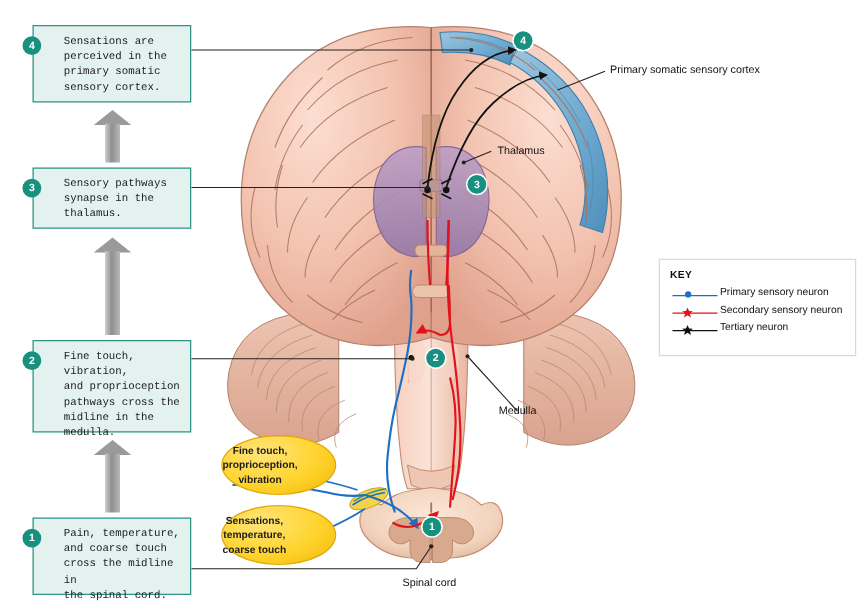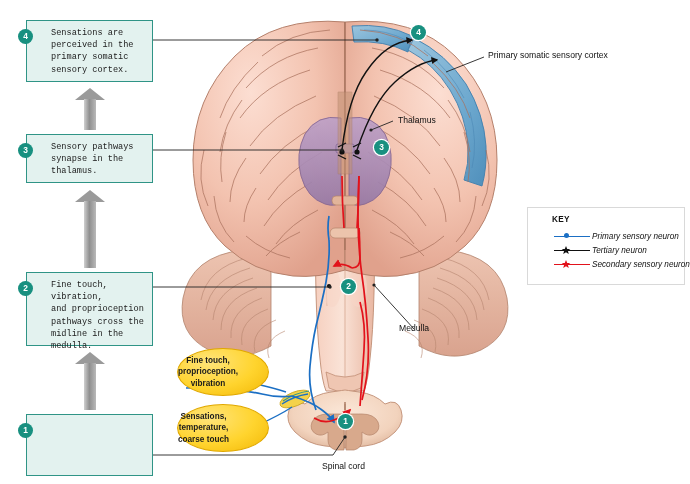--- a/index.html
+++ b/index.html
@@ -48,24 +48,24 @@
     border-right:15px solid transparent;
     border-bottom:12px solid #9a9a9a;
   }
 
   
   #key-panel{
     position:absolute;left:527px;top:207px;width:158px;height:78px;
     background:#ffffff;
     border:1px solid #d9d9d9;
     box-sizing:border-box;
-    padding:7px 24px;
+    padding:7px 8px;
   }
   #key-title{font-size:8.2px;font-weight:bold;color:#111;letter-spacing:.3px;margin-bottom:5px;}
-  .key-row{display:flex;align-items:center;height:14px;font-style:italic;}
+  .key-row{display:flex;align-items:flex-start;height:14px;}
   .key-sym{width:40px;height:14px;position:relative;flex:0 0 40px;}
   .key-label{font-size:8.2px;color:#111;white-space:nowrap;}
   .key-line{position:absolute;left:2px;top:6.5px;width:36px;height:1.6px;}
   .key-dot{position:absolute;width:5px;height:5px;border-radius:50%;left:12px;top:4px;}
   .key-star{position:absolute;left:9px;top:3px;width:10px;height:9px;}
 
   
   .callout{
     position:absolute;
     background:radial-gradient(ellipse at 35% 28%, #ffe47a 0%, #ffd42e 55%, #f2b705 100%);
@@ -342,20 +342,24 @@
     <div class="step-badge">2</div>
     <span class="step-text">Fine touch, vibration,
 and proprioception
 pathways cross the
 midline in the
 medulla.</span>
   </div>
 
   <div class="step-box" style="left:26px;top:414px;width:127px;height:62px;">
     <div class="step-badge">1</div>
+    <span class="step-text">Pain, temperature,
+and coarse touch
+cross the midline in
+the spinal cord.</span>
   </div>
 
   <div class="up-arrow" style="left:75px;top:88px;height:42px;">
     <div class="head"></div>
     <div class="shaft" style="height:31px;background:linear-gradient(to right,#cfcfcf,#8f8f8f 45%,#b9b9b9);"></div>
   </div>
   <div class="up-arrow" style="left:75px;top:190px;height:78px;">
     <div class="head"></div>
     <div class="shaft" style="height:67px;background:linear-gradient(to right,#cfcfcf,#8f8f8f 45%,#b9b9b9);"></div>
   </div>
@@ -387,36 +391,36 @@
 
   <div id="key-panel">
     <div id="key-title">KEY</div>
 
     <div class="key-row">
       <div class="key-sym">
         <div class="key-line" style="background:#1b6fc4;"></div>
         <div class="key-dot" style="background:#1b6fc4;"></div>
       </div>
       <div class="key-label">Primary sensory neuron</div>
+    </div>
+
+    <div class="key-row">
+      <div class="key-sym">
+        <div class="key-line" style="background:#e2121b;"></div>
+        <svg class="key-star" viewBox="0 0 10 10">
+          <path d="M5 0 L6.4 3.2 L9.8 3.4 L7.1 5.4 L8.1 8.8 L5 6.9 L1.9 8.8 L2.9 5.4 L0.2 3.4 L3.6 3.2 Z" fill="#e2121b"></path>
+        </svg>
+      </div>
+      <div class="key-label">Secondary sensory neuron</div>
     </div>
 
     <div class="key-row">
       <div class="key-sym">
         <div class="key-line" style="background:#111111;"></div>
         <svg class="key-star" viewBox="0 0 10 10">
           <path d="M5 0 L6.4 3.2 L9.8 3.4 L7.1 5.4 L8.1 8.8 L5 6.9 L1.9 8.8 L2.9 5.4 L0.2 3.4 L3.6 3.2 Z" fill="#111111"></path>
         </svg>
       </div>
       <div class="key-label">Tertiary neuron</div>
     </div>
-
-    <div class="key-row">
-      <div class="key-sym">
-        <div class="key-line" style="background:#e2121b;"></div>
-        <svg class="key-star" viewBox="0 0 10 10">
-          <path d="M5 0 L6.4 3.2 L9.8 3.4 L7.1 5.4 L8.1 8.8 L5 6.9 L1.9 8.8 L2.9 5.4 L0.2 3.4 L3.6 3.2 Z" fill="#e2121b"></path>
-        </svg>
-      </div>
-      <div class="key-label">Secondary sensory neuron</div>
-    </div>
   </div>
 
 </div>
 
 </body></html>

